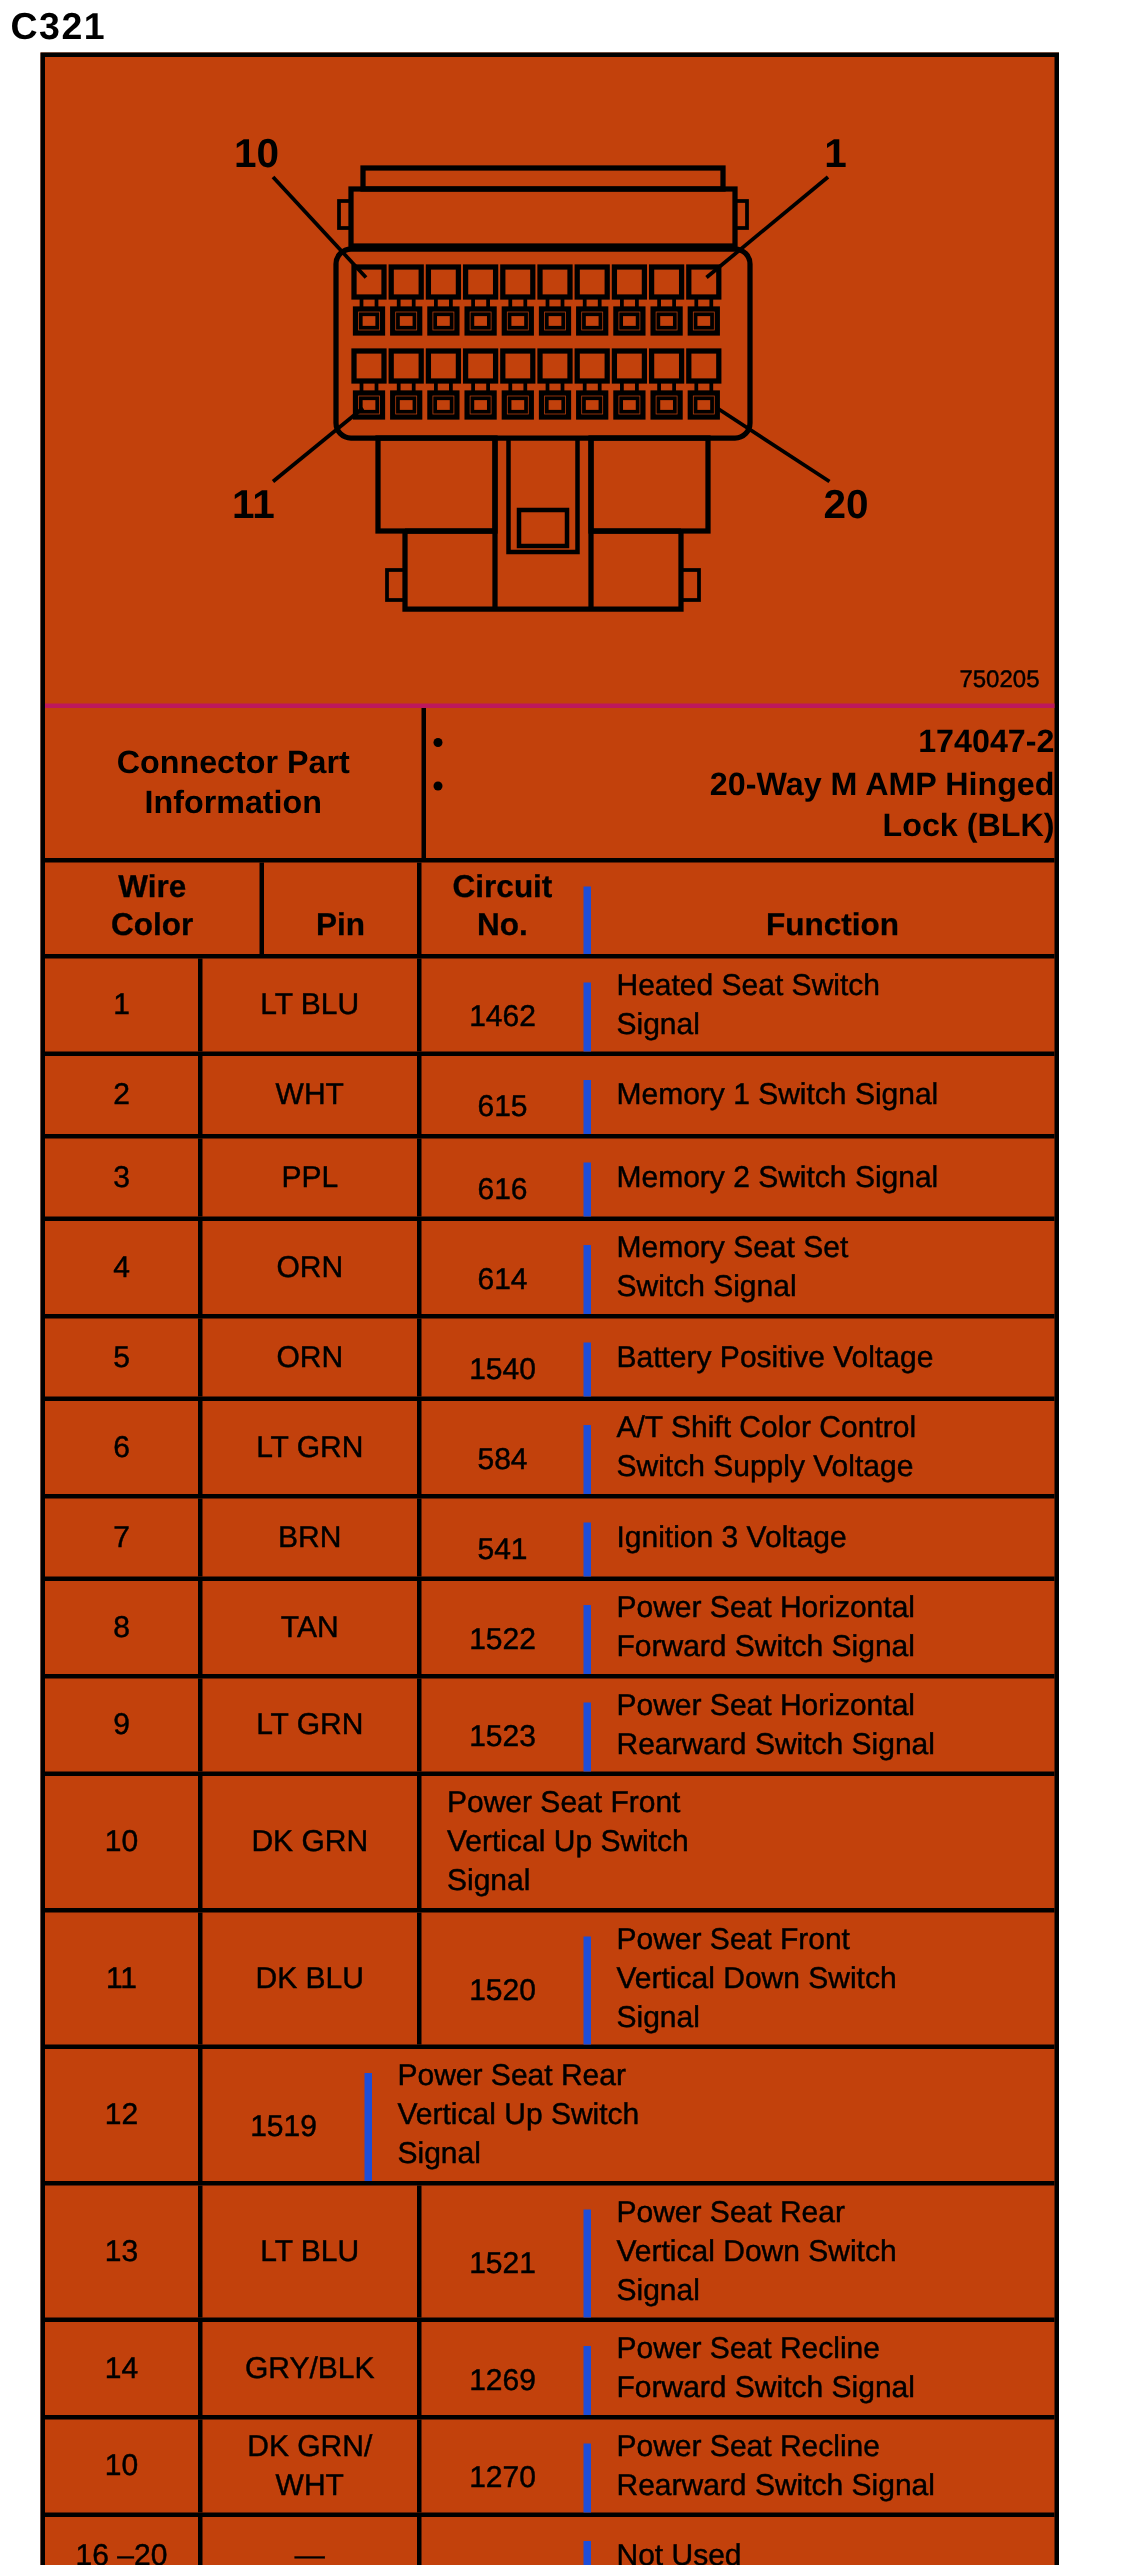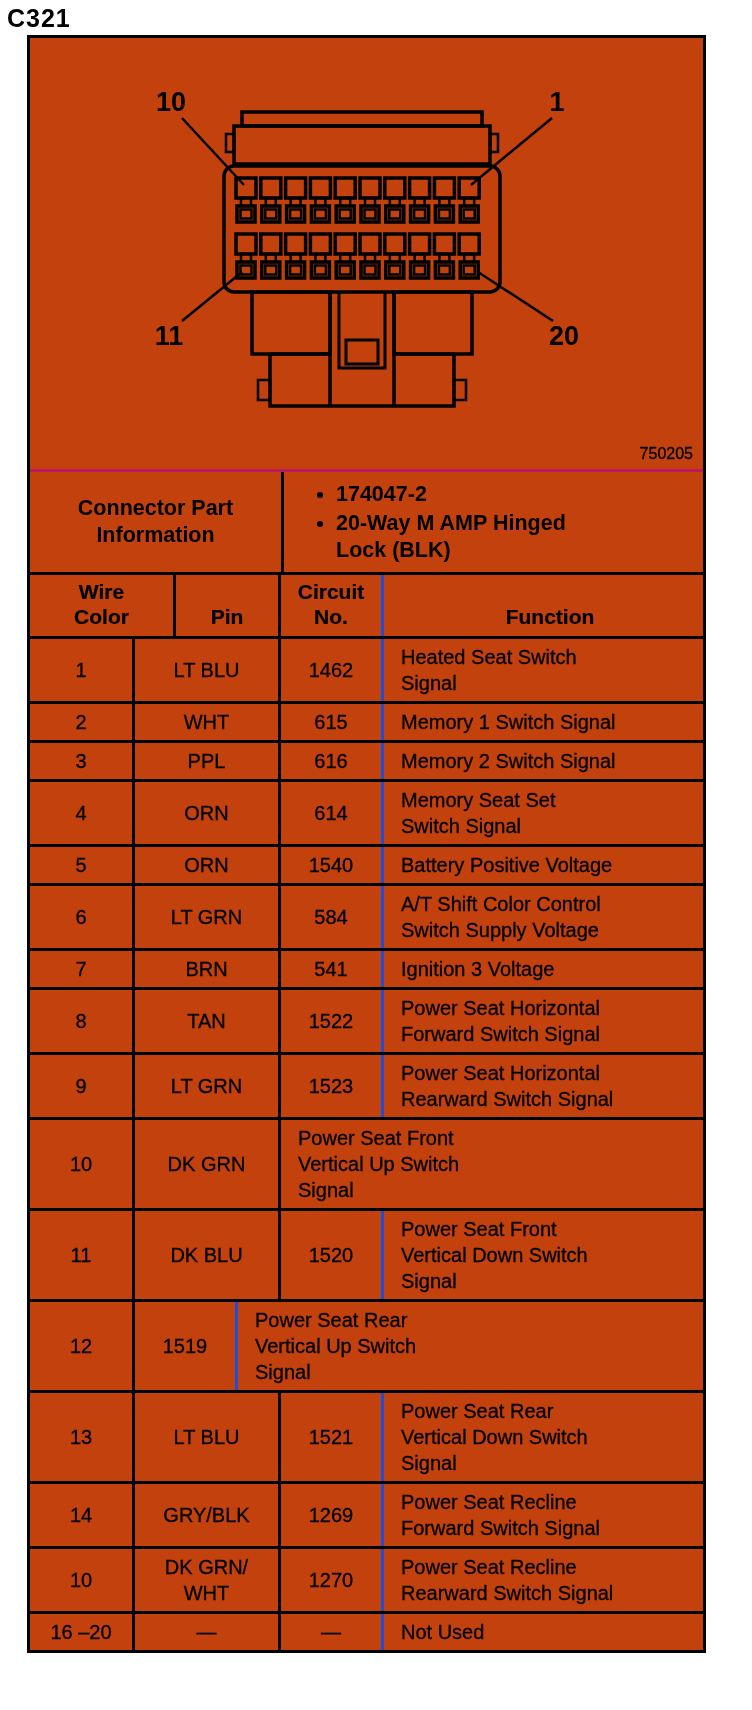--- a/index.html
+++ b/index.html
@@ -31,21 +31,21 @@
 
   
   .info-row { display:flex; border-top:3px solid #be185d; min-height:98px; }
   .info-left {
     width:254px; border-right:3px solid #000; box-sizing:border-box;
     display:flex; align-items:center; justify-content:center;
     text-align:center; font-weight:700; font-size:21.5px; line-height:27px;
     white-space:pre-line;
   }
   .info-right { flex:1; }
-  .info-right ul { margin:9px 0 8px 0; padding-left:52px; }
+  .info-right ul { margin:9px 0 8px 0; padding-left:24px;text-align:right; }
   .info-right li {
     font-weight:700; font-size:21.5px; line-height:27px;
     white-space:pre-line; margin-bottom:2px;
   }
 
   
   .thead { display:flex; border-top:3px solid #000; height:64px; box-sizing:border-box; }
   .thead .cell {
     display:flex; align-items:flex-end; justify-content:center;
     font-weight:700; font-size:21px; line-height:25px; text-align:center;
@@ -54,21 +54,21 @@
   .trow { display:flex; border-top:3px solid #000; }
   .cell {
     display:flex; align-items:center; justify-content:center;
     font-size:20px; line-height:26px; text-align:center;
     padding-top:5px; padding-bottom:5px; box-sizing:border-box;
     -webkit-text-stroke:0.3px #000;
   }
   .thead .cell { -webkit-text-stroke:0.2px #000; }
   .col-pin  { width:105px; border-right:3px solid #000; }
   .col-wire { width:146px; border-right:3px solid #000; white-space:pre-line; }
-  .col-circ { width:103px; border-right:3px solid #1d4ed8; }
+  .col-circ { width:113px; border-right:5px solid #1d4ed8;margin-top:16px; }
   .col-func { flex:1; justify-content:flex-start; text-align:left;
               padding-left:17px; padding-right:4px; white-space:pre-line; }
 </style>
 </head>
 <body>
 
 <div class="page">
 
   <div class="title">C321</div>
 

